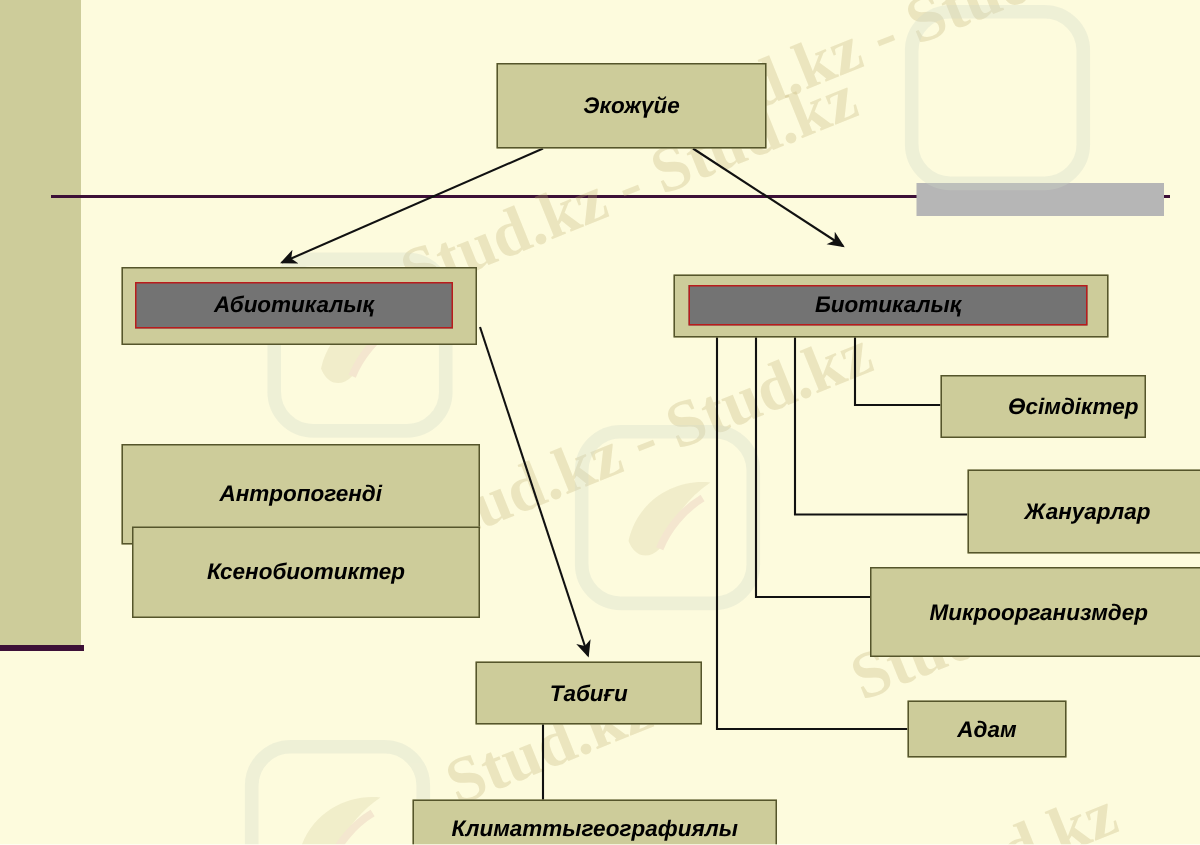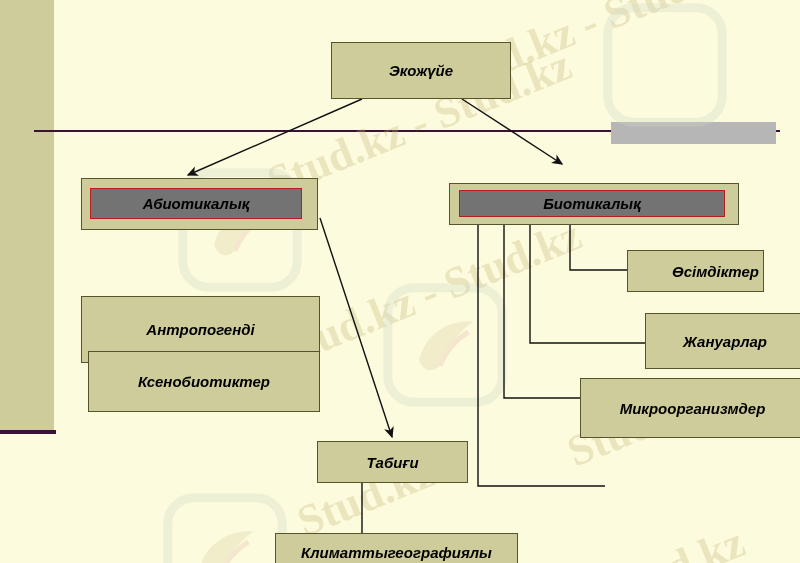--- a/index.html
+++ b/index.html
@@ -194,20 +194,23 @@
   </div>
 
   <div class="node" style="left:645px; top:313px; width:160px; height:56px;">
     <span>Жануарлар</span>
   </div>
 
   <div class="node" style="left:580px; top:378px; width:225px; height:60px;">
     <span>Микроорганизмдер</span>
   </div>
 
+  <div class="node" style="left:605px; top:467px; width:106px; height:38px;">
+    <span>Адам</span>
+  </div>
 
   <div class="node" style="left:317px; top:441px; width:151px; height:42px;">
     <span>Табиғи</span>
   </div>
 
   <div class="node" style="left:275px; top:533px; width:243px; height:38px;">
     <span>Климаттыгеографиялы</span>
   </div>
 
 </div>

